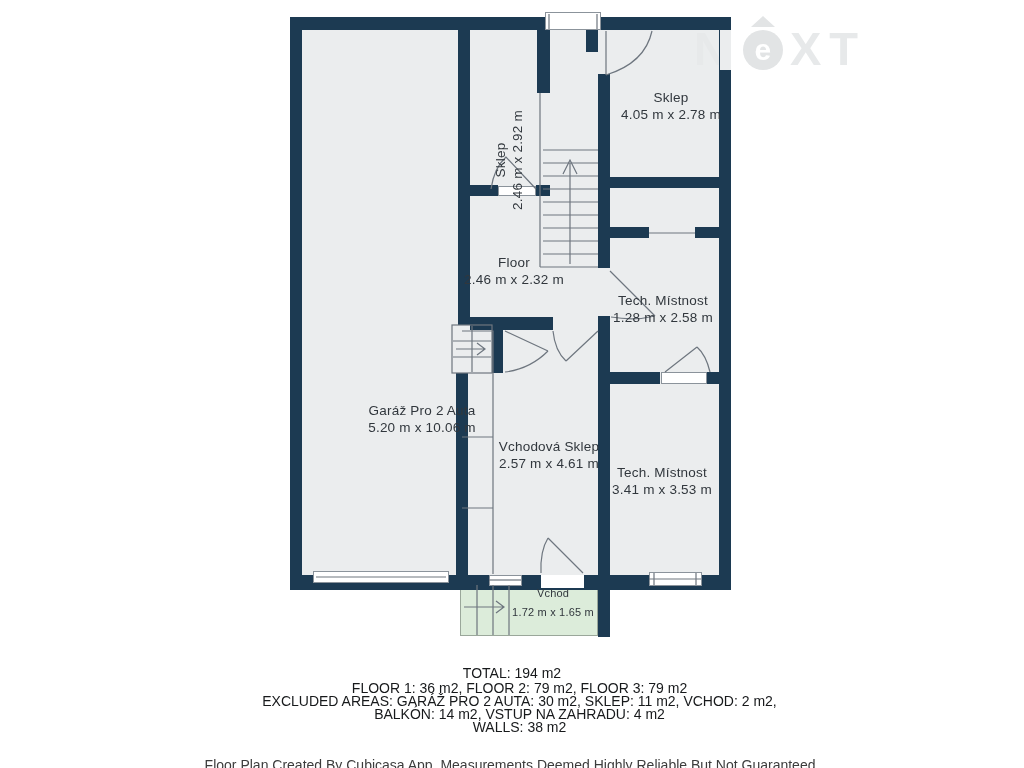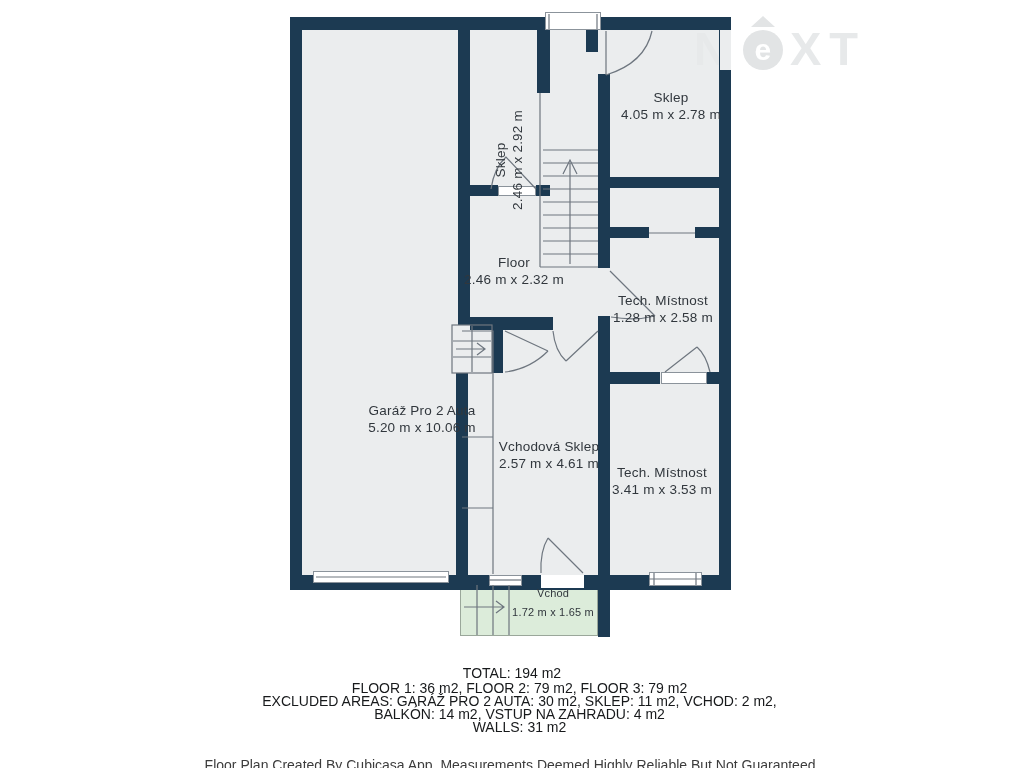--- a/index.html
+++ b/index.html
@@ -147,17 +147,17 @@
   <div class="lbl small" style="left:553px;top:603px;">
     <div>Vchod</div>
     <div>1.72 m x 1.65 m</div>
   </div>
 
   <div id="summary" class="abs">
     <div class="t">TOTAL: 194 m2</div>
     <div class="ln">FLOOR 1: 36 m2, FLOOR 2: 79 m2, FLOOR 3: 79 m2</div>
     <div class="ln">EXCLUDED AREAS: GARÁŽ PRO 2 AUTA: 30 m2, SKLEP: 11 m2, VCHOD: 2 m2,</div>
     <div class="ln">BALKÓN: 14 m2, VSTUP NA ZAHRADU: 4 m2</div>
-    <div class="ln">WALLS: 31 m2</div>
+    <div class="ln">WALLS: 38 m2</div>
     <div class="disc">Floor Plan Created By Cubicasa App. Measurements Deemed Highly Reliable But Not Guaranteed.</div>
   </div>
 
 </div>
 
 </body></html>

